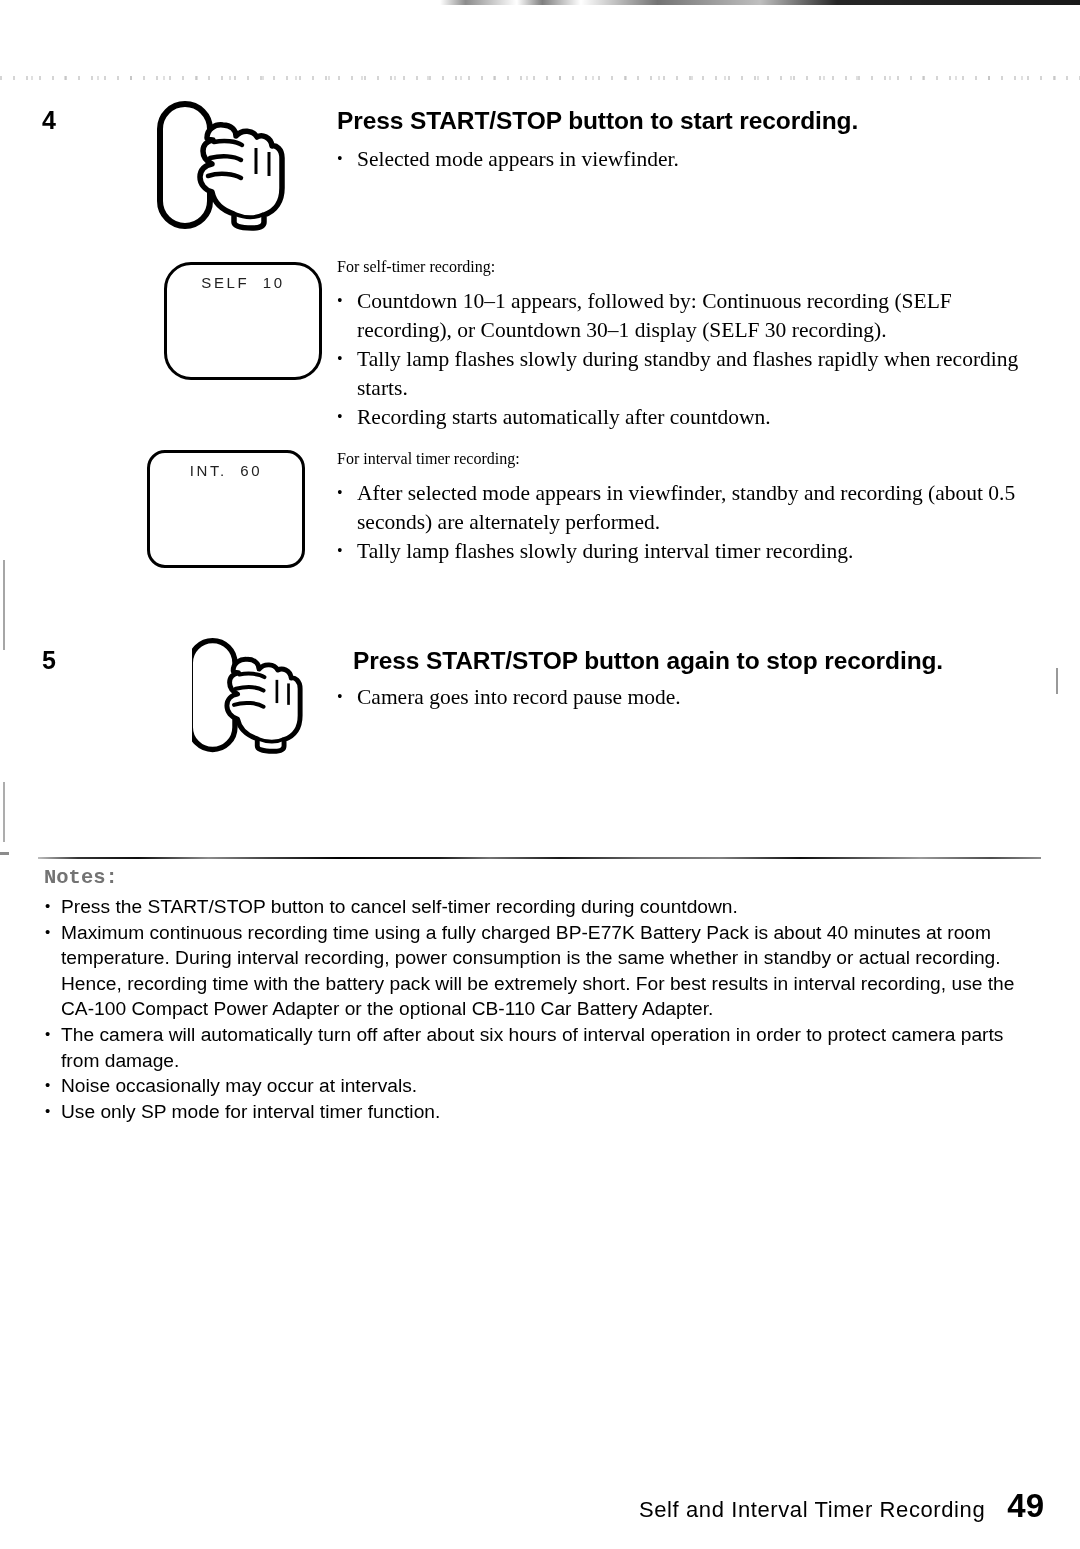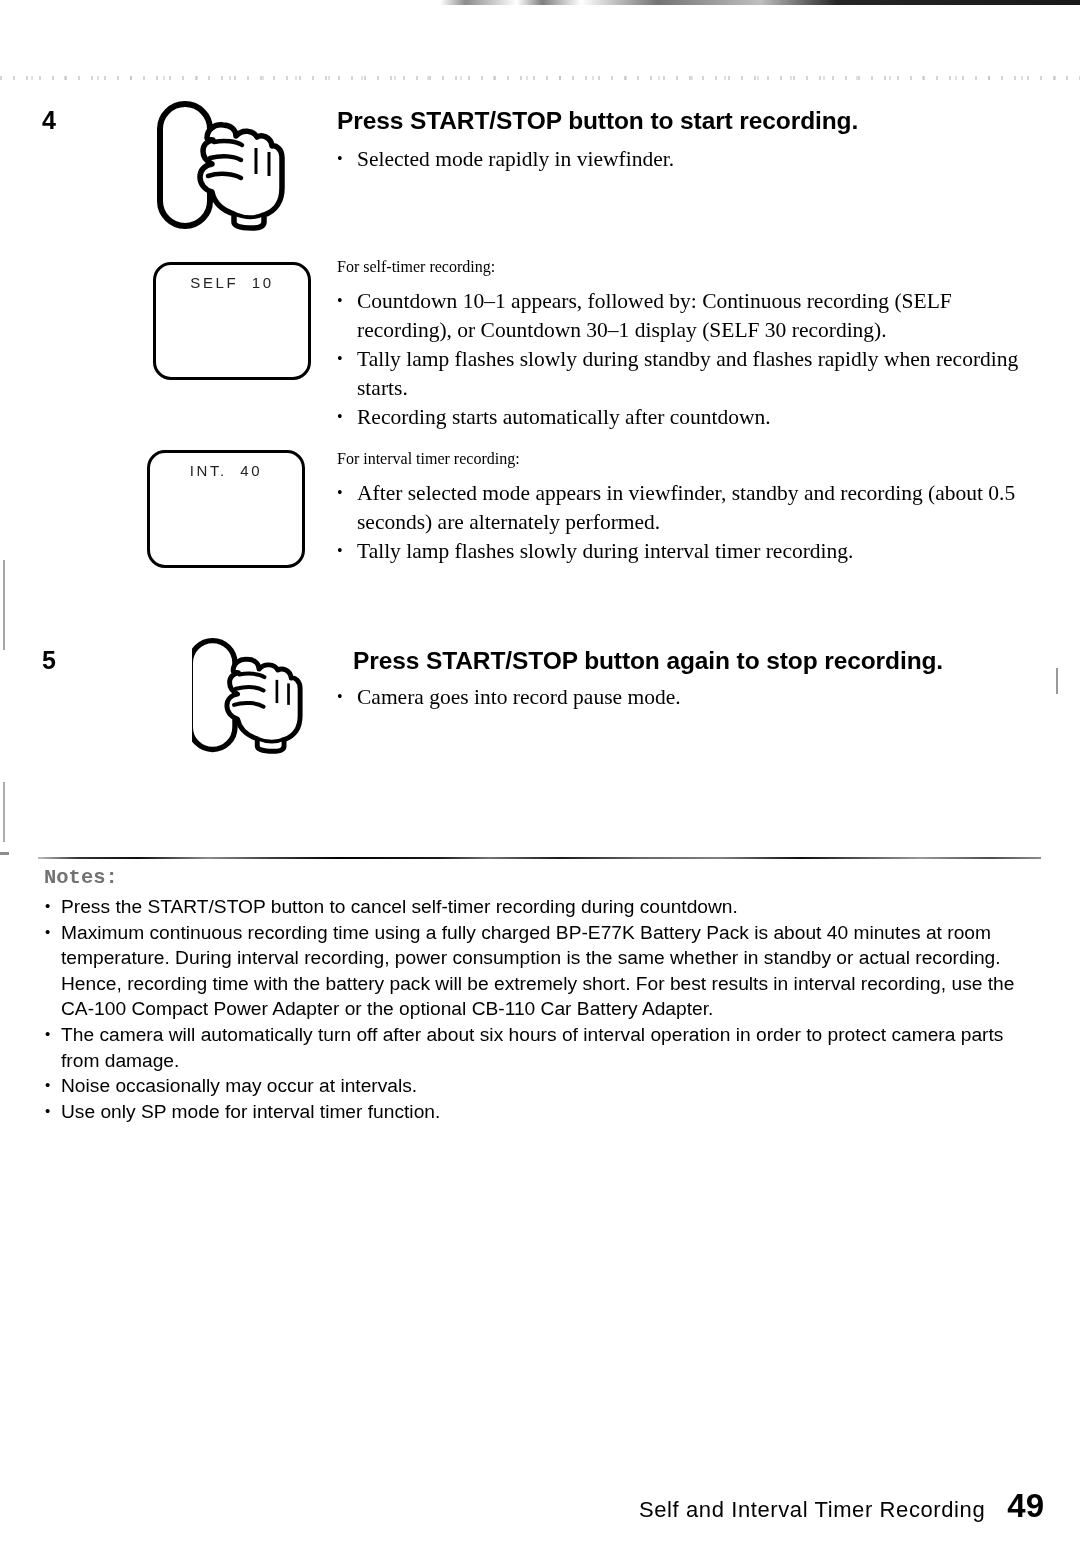--- a/index.html
+++ b/index.html
@@ -287,37 +287,37 @@
       <path d="M104 52 L 104 78" fill="none" stroke="#000000" stroke-width="3"></path>
       <path d="M117 56 L 117 80" fill="none" stroke="#000000" stroke-width="3"></path>
 
       <path d="M83 118 C 93 122, 104 122, 112 118" fill="none" stroke="#000000" stroke-width="4"></path>
     </svg>
   </div>
 
   <div class="step-heading" style="left:337px; top:107px;">Press START/STOP button to start recording.</div>
 
   <div class="serif-bullet-list" style="left:337px; top:145px; width:690px;">
-    <div class="li">Selected mode rapidly in viewfinder.</div>
-  </div>
-
-  <div class="viewfinder" style="left:153px; top:262px;">
+    <div class="li">Selected mode appears in viewfinder.</div>
+  </div>
+
+  <div class="viewfinder" style="left:164px; top:262px;border-radius:27px;">
     <div class="vf-text">SELF  10</div>
   </div>
 
   <div class="sub-heading" style="left:337px; top:258px;">For self-timer recording:</div>
 
   <div class="serif-bullet-list" style="left:337px; top:287px; width:690px;">
     <div class="li">Countdown 10–1 appears, followed by: Continuous recording (SELF recording), or Countdown 30–1 display (SELF 30 recording).</div>
     <div class="li">Tally lamp flashes slowly during standby and flashes rapidly when recording starts.</div>
     <div class="li">Recording starts automatically after countdown.</div>
   </div>
 
   <div class="viewfinder" style="left:147px; top:450px;">
-    <div class="vf-text">INT.  40</div>
+    <div class="vf-text">INT.  60</div>
   </div>
 
   <div class="sub-heading" style="left:337px; top:450px;">For interval timer recording:</div>
 
   <div class="serif-bullet-list" style="left:337px; top:479px; width:700px;">
     <div class="li">After selected mode appears in viewfinder, standby and recording (about 0.5 seconds) are alternately performed.</div>
     <div class="li">Tally lamp flashes slowly during interval timer recording.</div>
   </div>
 
   <div class="step-number" style="left:42px; top:648px;">5</div>

